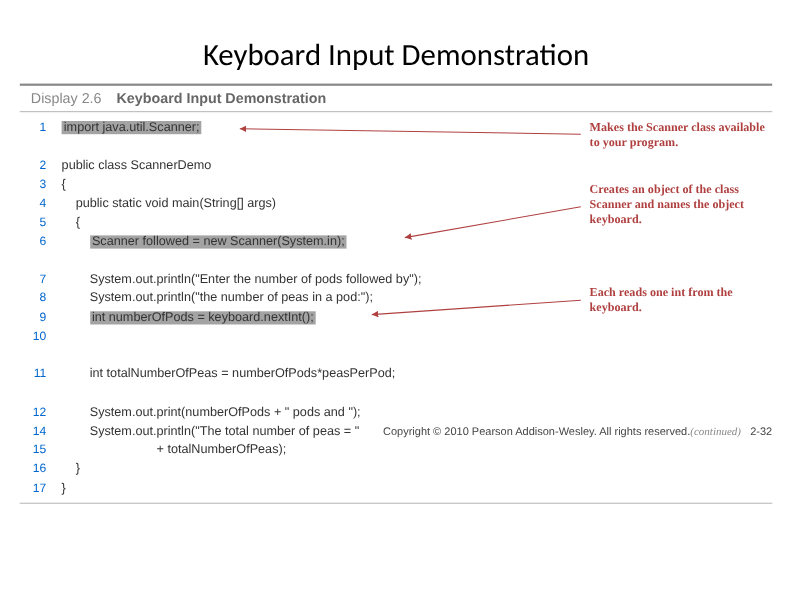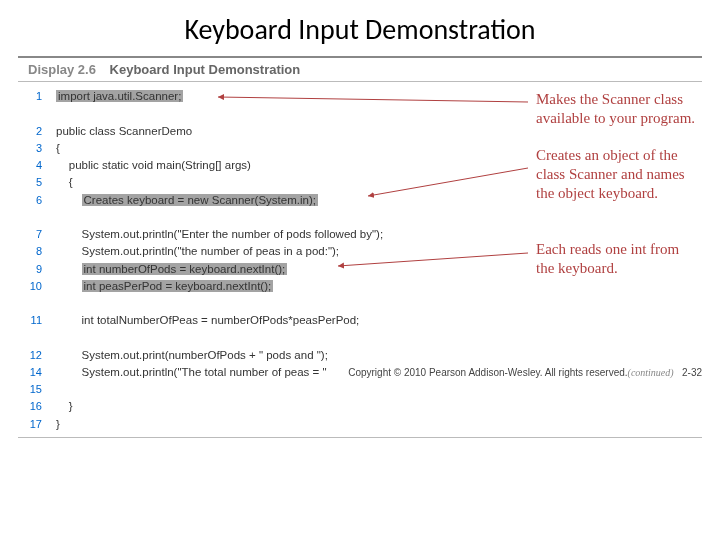--- a/index.html
+++ b/index.html
@@ -10,38 +10,39 @@
     font-family: "Segoe UI", Arial, sans-serif;
     background: #fff;
     position: relative;
     overflow: hidden;
   }
   .slide {
     width: 720px;
     height: 392px;
     position: relative;
     box-sizing: border-box;
+    margin-top: 20px;
   }
   .title {
     text-align: center;
     font-size: 28px;
     line-height: 1.15;
     padding-top: 14px;
     color: #000;
     font-family: Calibri, Arial, sans-serif;
   }
   .display-hdr {
     border-top: 2px solid #888;
     border-bottom: 1px solid #bbb;
     padding: 4px 10px;
     margin: 10px 18px 6px 18px;
     font-size: 13px;
     color: #777;
   }
-  .display-hdr .label { color: #888; margin-right: 10px; font-weight: bold; }
+  .display-hdr .label { color: #888; margin-right: 10px; }
   .display-hdr .caption { color: #666; font-weight: bold; }
   .code-area {
     position: relative;
     margin: 0 18px;
     font-family: "Trebuchet MS", "Lucida Sans", sans-serif;
     font-size: 11.5px;
     line-height: 1.5;
   }
   .line {
     display: flex;
@@ -61,23 +62,24 @@
     color: #333;
   }
   .hl {
     background: #a3a3a3;
     padding: 0 2px;
   }
   .annot {
     position: absolute;
     color: #b04040;
     font-family: "Comic Sans MS", "Segoe Script", cursive;
-    font-size: 15px;
+    font-size: 11px;
     line-height: 1.25;
     width: 162px;
+    font-weight: bold;
   }
   .annot1 { right: 4px; top: 2px; }
   .annot2 { right: 4px; top: 58px; }
   .annot3 { right: 4px; top: 152px; }
   svg.arrows {
     position: absolute;
     left: 0; top: 0;
     width: 100%; height: 100%;
     pointer-events: none;
   }
@@ -153,41 +155,40 @@
         <div class="line">
           <span class="ln">4</span>
           <span class="code">    public static void main(String[] args)</span>
         </div>
         <div class="line">
           <span class="ln">5</span>
           <span class="code">    {</span>
         </div>
         <div class="line">
           <span class="ln">6</span>
-          <span class="code">        <span class="hl">Creates keyboard = new Scanner(System.in);</span></span>
+          <span class="code">        <span class="hl">Scanner followed = new Scanner(System.in);</span></span>
         </div>
         <div class="line">
           <span class="ln"></span>
           <span class="code"> </span>
         </div>
         <div class="line">
           <span class="ln">7</span>
           <span class="code">        System.out.println("Enter the number of pods followed by");</span>
         </div>
         <div class="line">
           <span class="ln">8</span>
           <span class="code">        System.out.println("the number of peas in a pod:");</span>
         </div>
         <div class="line">
           <span class="ln">9</span>
           <span class="code">        <span class="hl">int numberOfPods = keyboard.nextInt();</span></span>
         </div>
         <div class="line">
           <span class="ln">10</span>
-          <span class="code">        <span class="hl">int peasPerPod = keyboard.nextInt();</span></span>
         </div>
         <div class="line">
           <span class="ln"></span>
           <span class="code"> </span>
         </div>
         <div class="line">
           <span class="ln">11</span>
           <span class="code">        int totalNumberOfPeas = numberOfPods*peasPerPod;</span>
         </div>
         <div class="line">
@@ -197,20 +198,21 @@
         <div class="line">
           <span class="ln">12</span>
           <span class="code">        System.out.print(numberOfPods + " pods and ");</span>
         </div>
         <div class="line">
           <span class="ln">14</span>
           <span class="code">        System.out.println("The total number of peas = "</span>
         </div>
         <div class="line">
           <span class="ln">15</span>
+          <span class="code">                           + totalNumberOfPeas);</span>
         </div>
         <div class="line">
           <span class="ln">16</span>
           <span class="code">    }</span>
         </div>
         <div class="line">
           <span class="ln">17</span>
           <span class="code">}</span>
         </div>
       </div>

